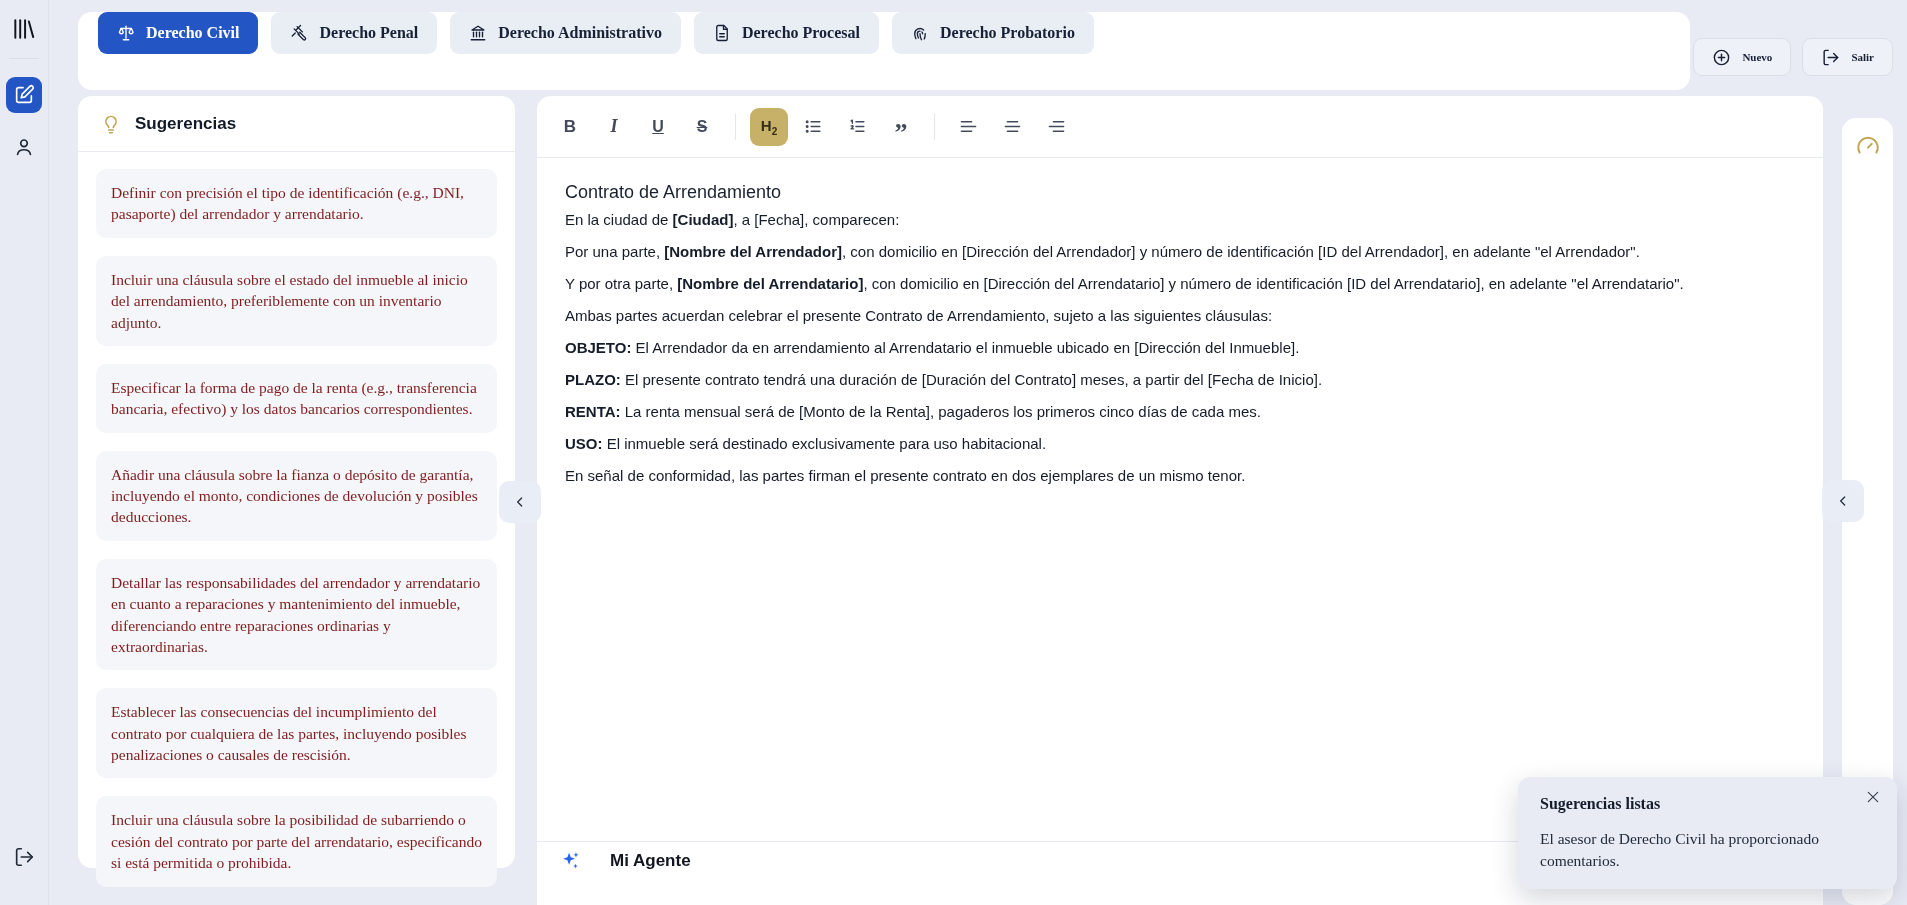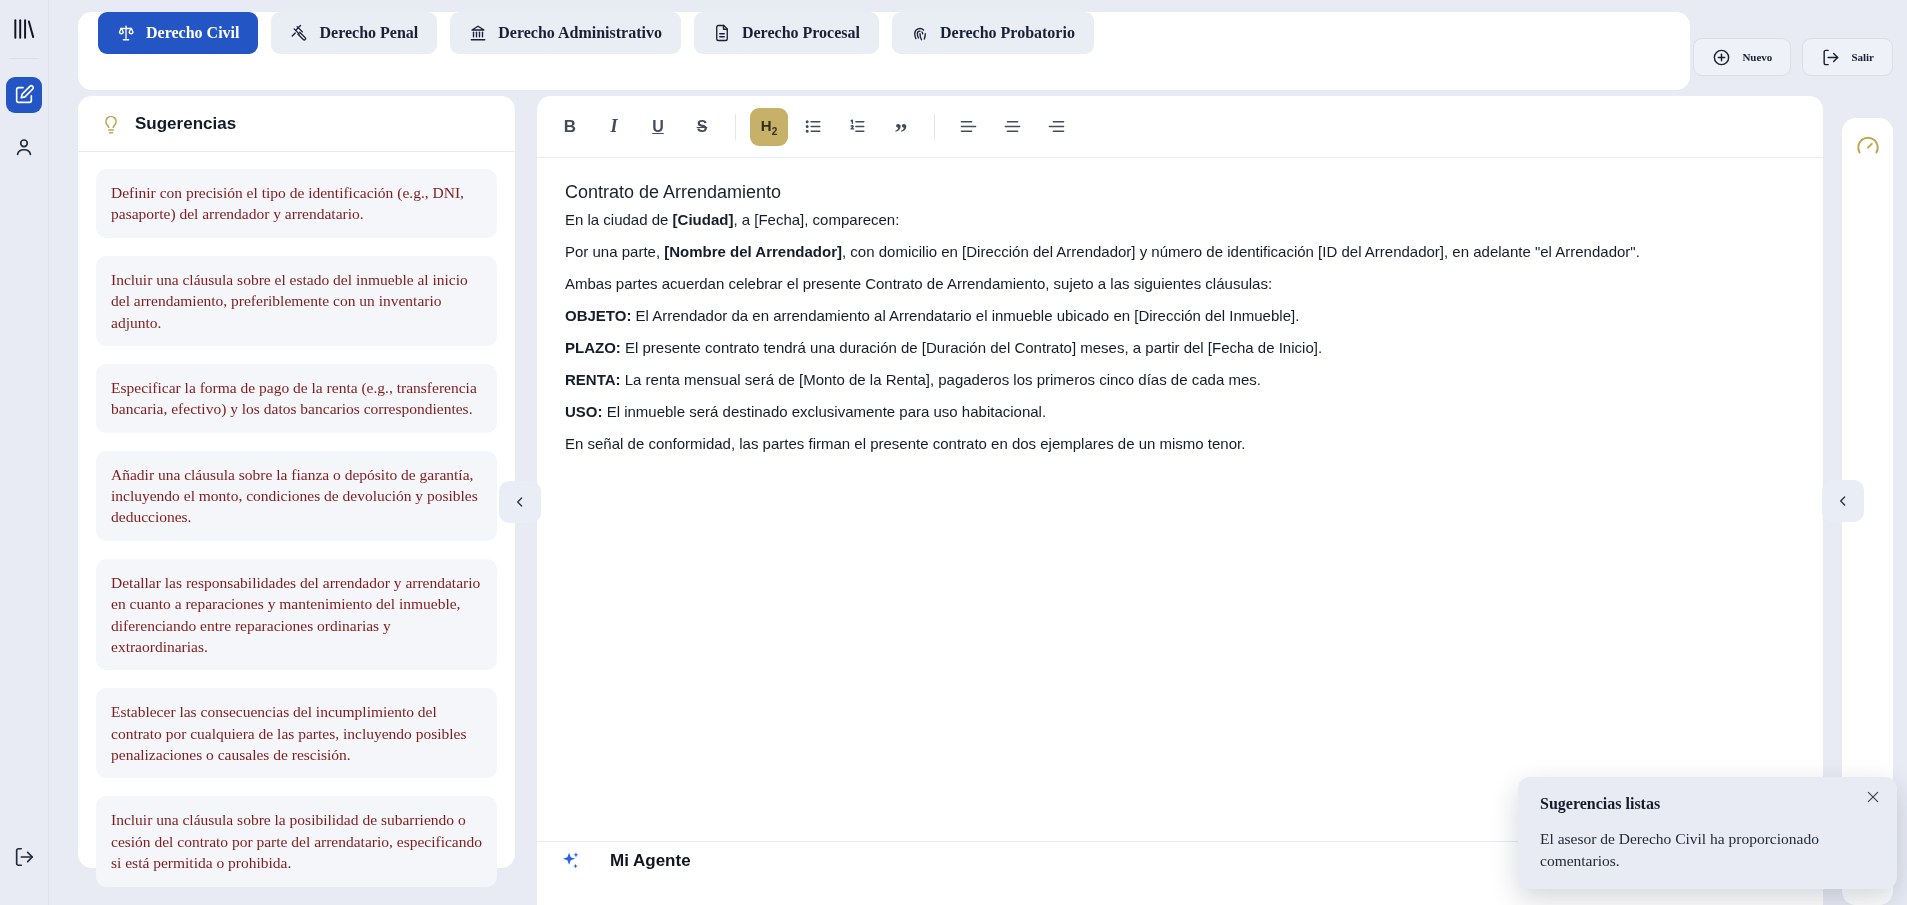--- a/index.html
+++ b/index.html
@@ -305,20 +305,21 @@
           <path d="M3 12h18"></path>
           <path d="M8 18h13"></path>
         </svg>
       </div>
     </div>
   <div class="doc">
     <h2 class="doc-title">Contrato de Arrendamiento</h2>
     <div id="doc-body">
         <p>En la ciudad de <strong>[Ciudad]</strong>, a [Fecha], comparecen:</p>
         <p>Por una parte, <strong>[Nombre del Arrendador]</strong>, con domicilio en [Dirección del Arrendador] y número de identificación [ID del Arrendador], en adelante "el Arrendador".</p>
+        <p>Y por otra parte, <strong>[Nombre del Arrendatario]</strong>, con domicilio en [Dirección del Arrendatario] y número de identificación [ID del Arrendatario], en adelante "el Arrendatario".</p>
         <p>Ambas partes acuerdan celebrar el presente Contrato de Arrendamiento, sujeto a las siguientes cláusulas:</p>
         <p><strong>OBJETO:</strong> El Arrendador da en arrendamiento al Arrendatario el inmueble ubicado en [Dirección del Inmueble].</p>
         <p><strong>PLAZO:</strong> El presente contrato tendrá una duración de [Duración del Contrato] meses, a partir del [Fecha de Inicio].</p>
         <p><strong>RENTA:</strong> La renta mensual será de [Monto de la Renta], pagaderos los primeros cinco días de cada mes.</p>
         <p><strong>USO:</strong> El inmueble será destinado exclusivamente para uso habitacional.</p>
         <p>En señal de conformidad, las partes firman el presente contrato en dos ejemplares de un mismo tenor.</p>
       </div>
   </div>
   <div class="agent-bar">
     <span>

